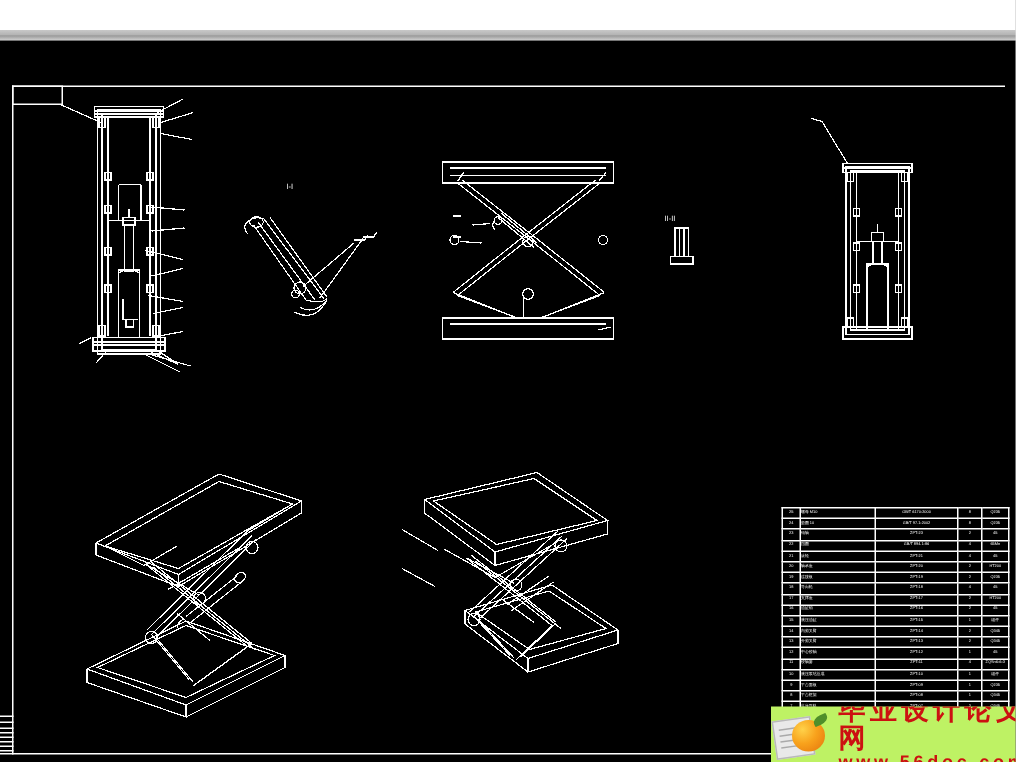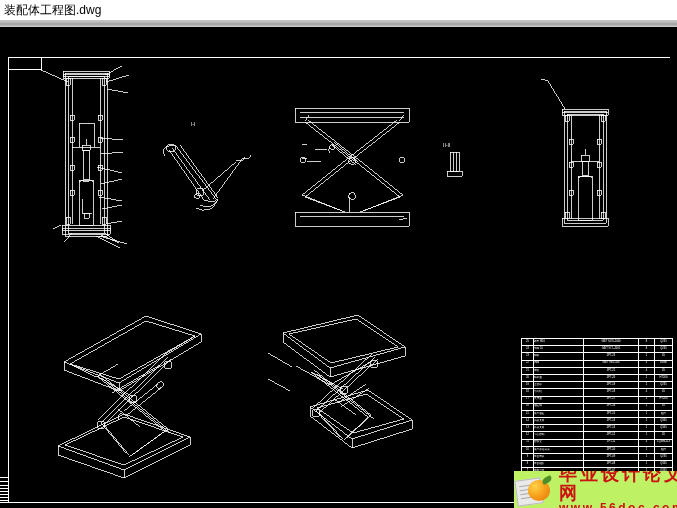--- a/index.html
+++ b/index.html
@@ -60,23 +60,20 @@
          font-family:"DejaVu Sans",sans-serif;}
   #wm-url{font-size:12px;font-weight:bold;color:#cc1111;letter-spacing:2.5px;line-height:13px;
           font-family:"Liberation Sans",sans-serif;}
   .lbl6{fill:#ffffff;font-family:"Liberation Sans",sans-serif;font-size:5px;}
 </style>
 </head>
 <body>
 
 <div id="app">
 
-  <div id="titlebar">
-    <span class="fname">装配体工程图.dwg</span>
-  </div>
   <div id="greybar"></div>
 
   <div id="canvas">
 
     <div class="frame-v"></div>
     <div class="frame-h-top"></div>
     <div class="frame-h-bot"></div>
     <div class="corner-box"></div>
 
     <div class="tickstrip">

